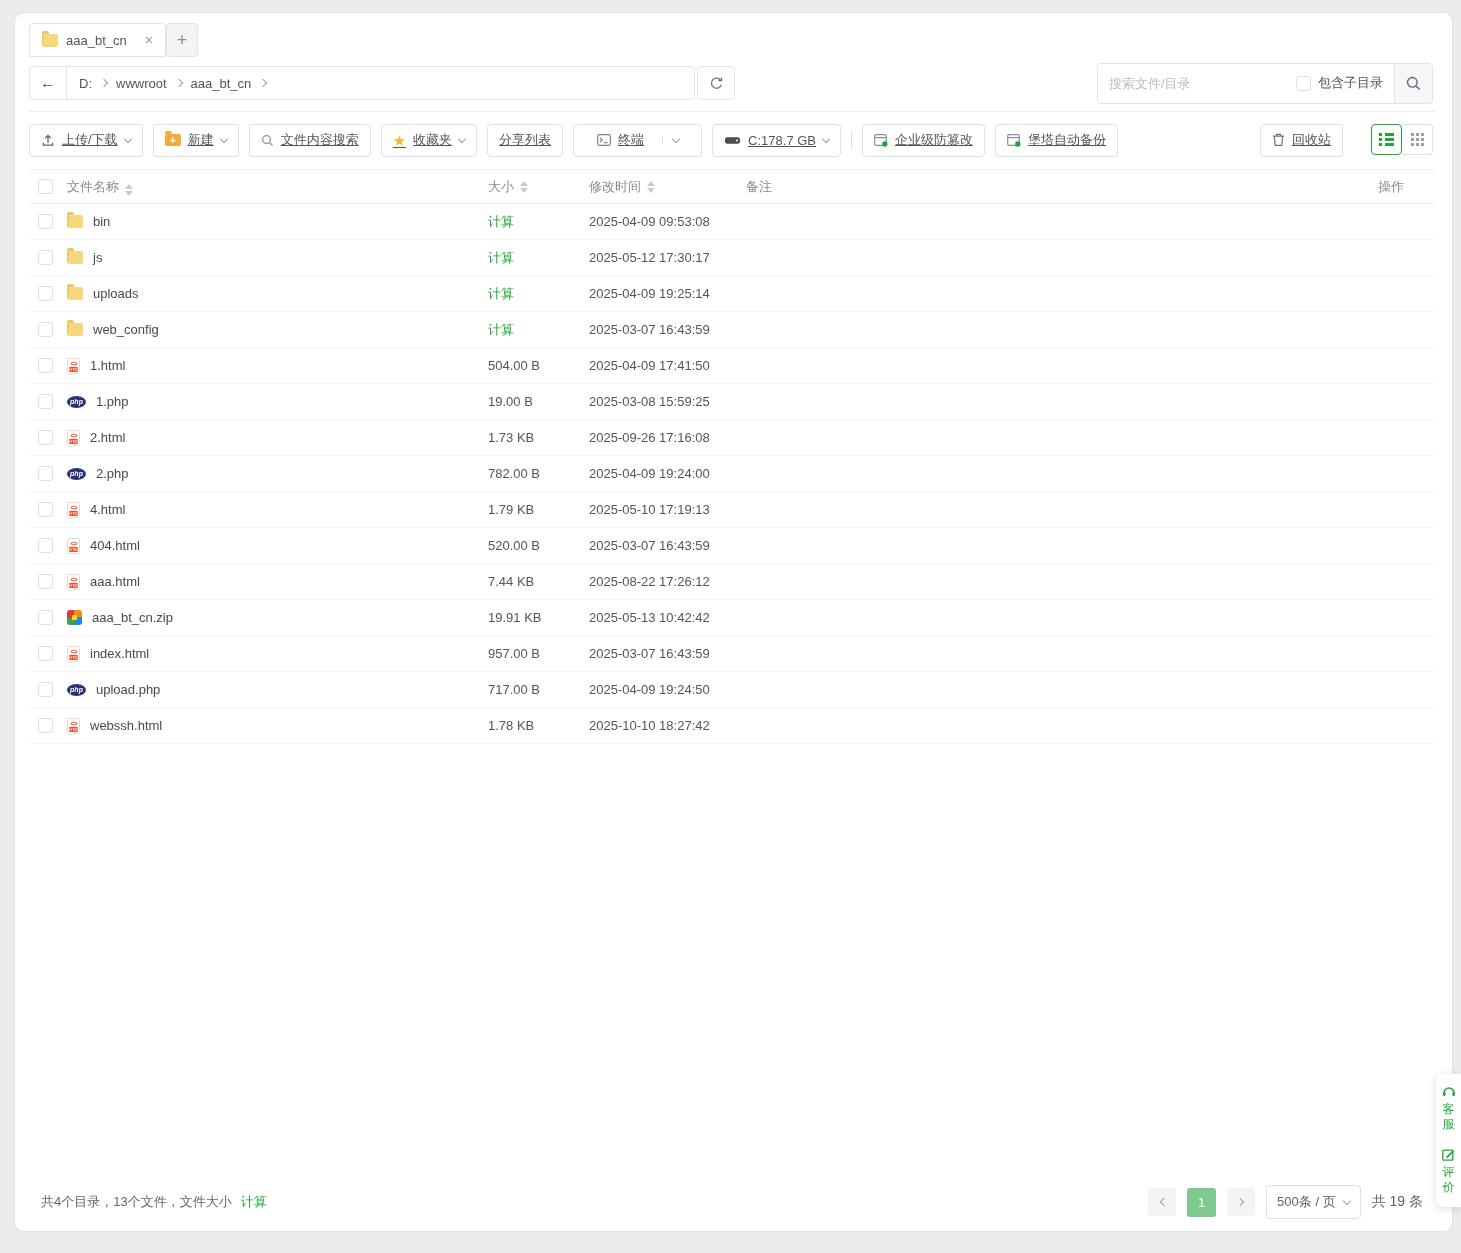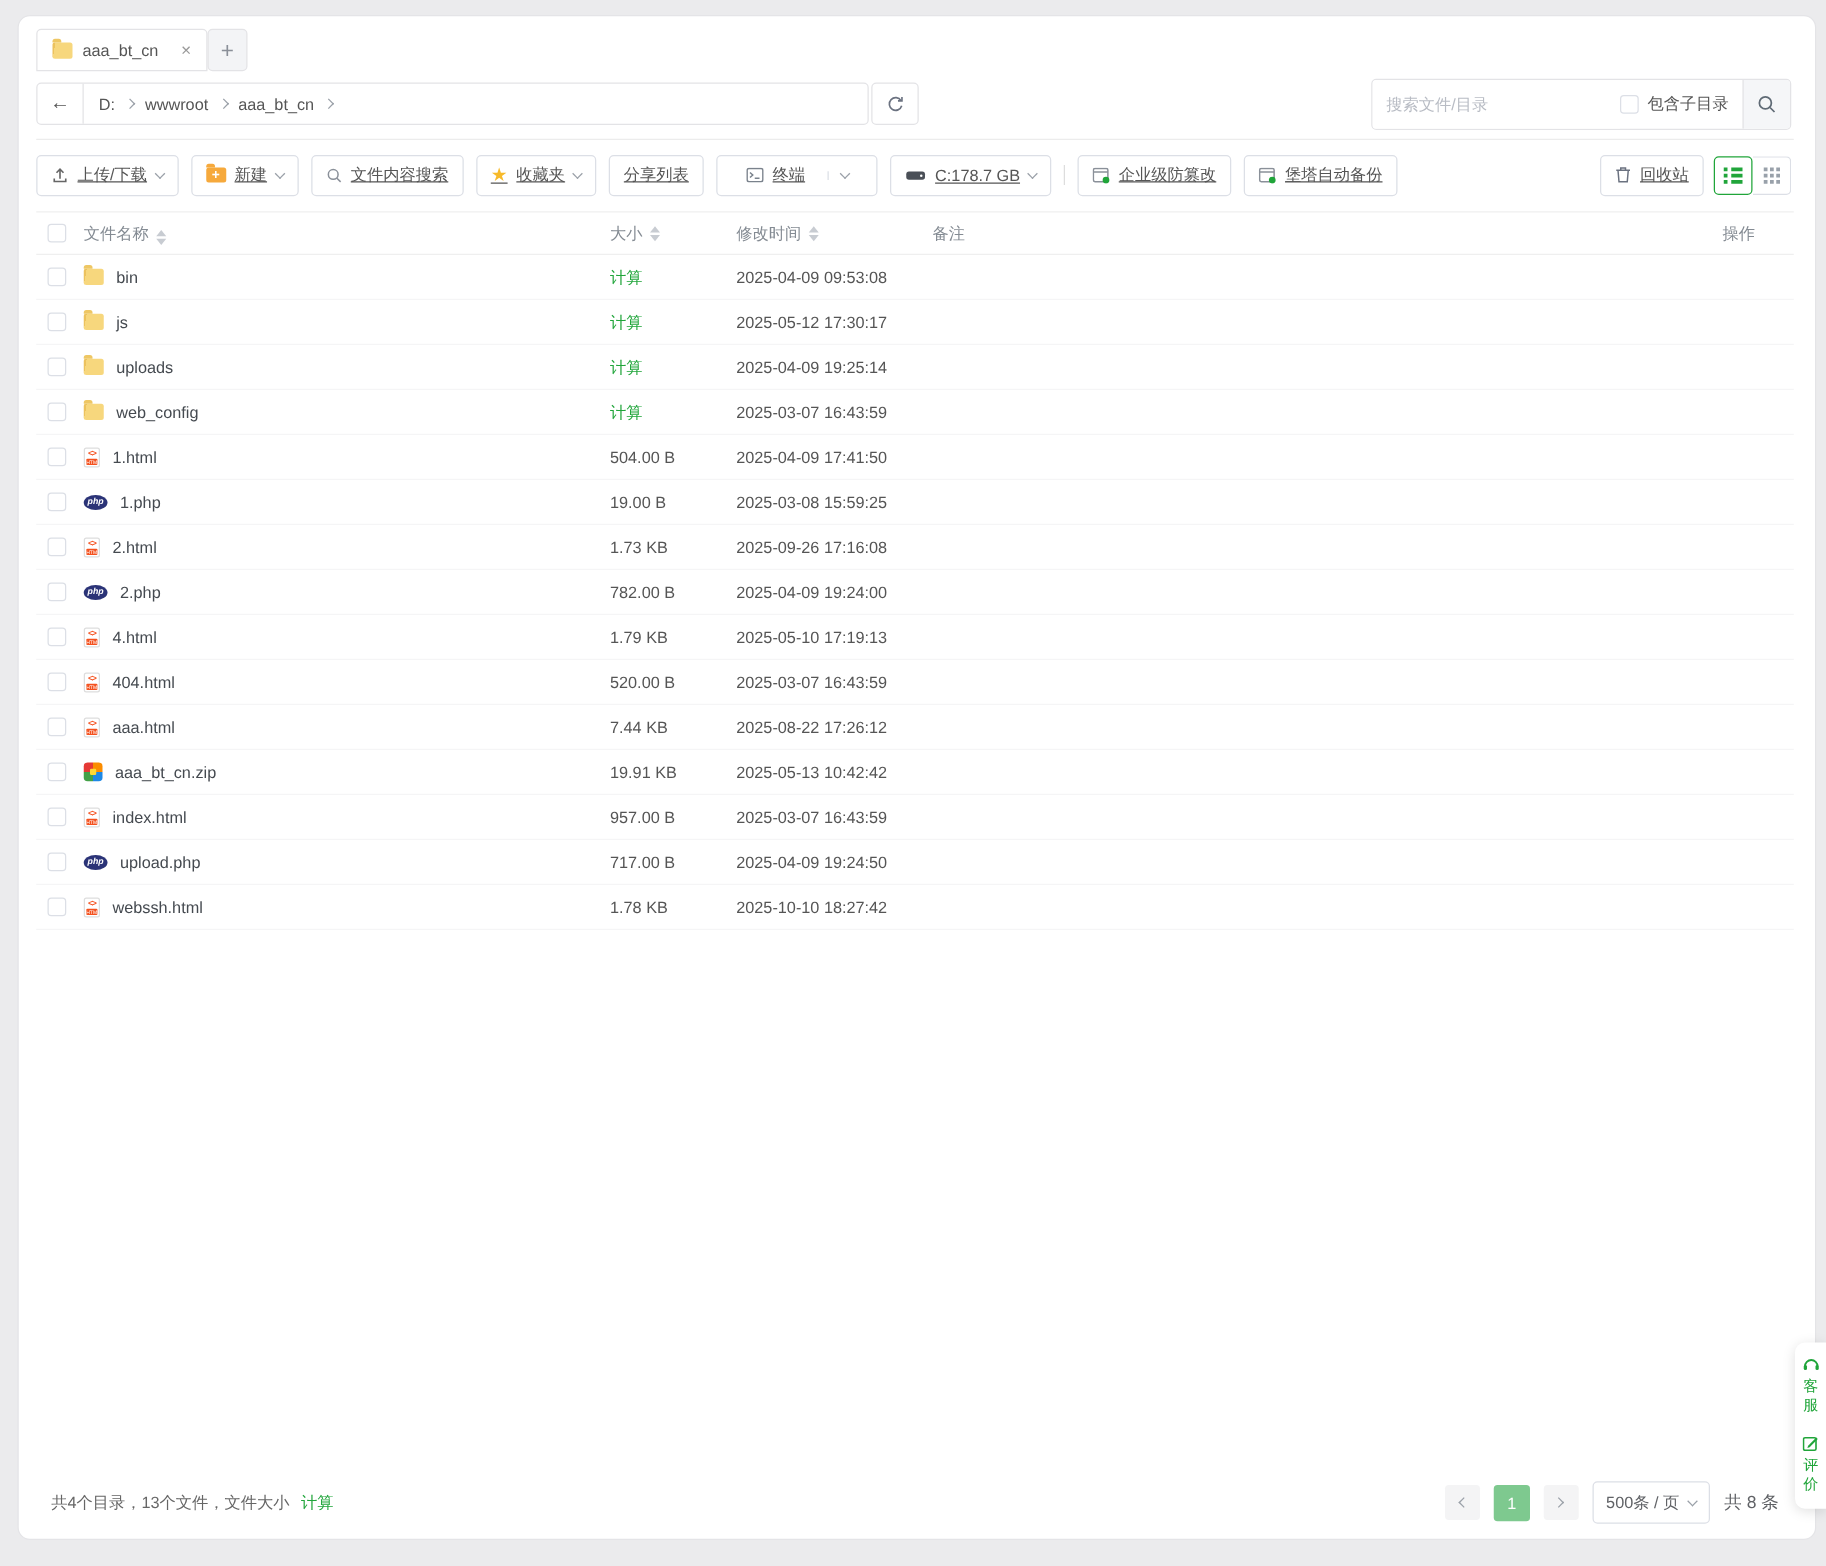--- a/index.html
+++ b/index.html
@@ -53,21 +53,21 @@
   .toolbar { position:absolute; left:14px; right:19px; top:110px; height:34px; display:flex; align-items:center; gap:10px; }
   .tbtn {
     height:33px; border:1px solid #dcdfe6; border-radius:4px; background:#fff;
     display:inline-flex; align-items:center; gap:7px; padding:0 11px;
     font-size:13px; color:#555; white-space:nowrap; cursor:pointer;text-decoration:underline;
   }
   .tbtn-split { padding:12px; }
   .tbtn-split .seg-main { display:inline-flex; align-items:center; gap:7px; padding:0 11px; height:100%; }
   .tbtn-split .seg-arrow { width:27px; height:100%; border-left:1px solid #dcdfe6; display:flex; align-items:center; justify-content:center; }
   .vsep { width:1px; height:16px; background:#ddd; }
-  .right-tools { margin-left:auto; display:flex; align-items:center; gap:8px; }
+  .right-tools { margin-left:auto; display:flex; gap:28px; }
   .view-toggle { display:flex; }
   .vt-btn { width:31px; height:31px; display:flex; align-items:center; justify-content:center; background:#fff; cursor:pointer; }
   .vt-list { border:1px solid #20a53a; border-radius:4px; z-index:1; }
   .vt-grid { border:1px solid #dcdfe6; border-left:none; border-radius:0 4px 4px 0; }
 
   .icon-list { width:15px; height:13px; background:
     linear-gradient(#20a53a,#20a53a) 0 0/3px 3px no-repeat,
     linear-gradient(#20a53a,#20a53a) 6px 0/9px 3px no-repeat,
     linear-gradient(#20a53a,#20a53a) 0 5px/3px 3px no-repeat,
     linear-gradient(#20a53a,#20a53a) 6px 5px/9px 3px no-repeat,
@@ -596,21 +596,21 @@
       <span class="chev" style="transform:rotate(135deg);margin-left:3px;"></span>
     </div>
     <div class="pg-cur">1</div>
     <div class="pg-btn">
       <span class="chev right" style="margin-right:3px;"></span>
     </div>
     <div class="pg-size">
       <span>500条 / 页</span>
       <span class="chev down"></span>
     </div>
-    <div class="pg-total">共 8 条</div>
+    <div class="pg-total">共 19 条</div>
   </div>
 
 </div>
 
 <div class="sidew">
   <div class="sw-item">
     <svg width="14" height="13" viewBox="0 0 14 13">
       <path d="M2 8a5 5 0 0 1 10 0" fill="none" stroke="#20a53a" stroke-width="1.5"></path>
       <rect x="1" y="7" width="2.6" height="4" rx="1.2" fill="#20a53a"></rect>
       <rect x="10.4" y="7" width="2.6" height="4" rx="1.2" fill="#20a53a"></rect>

